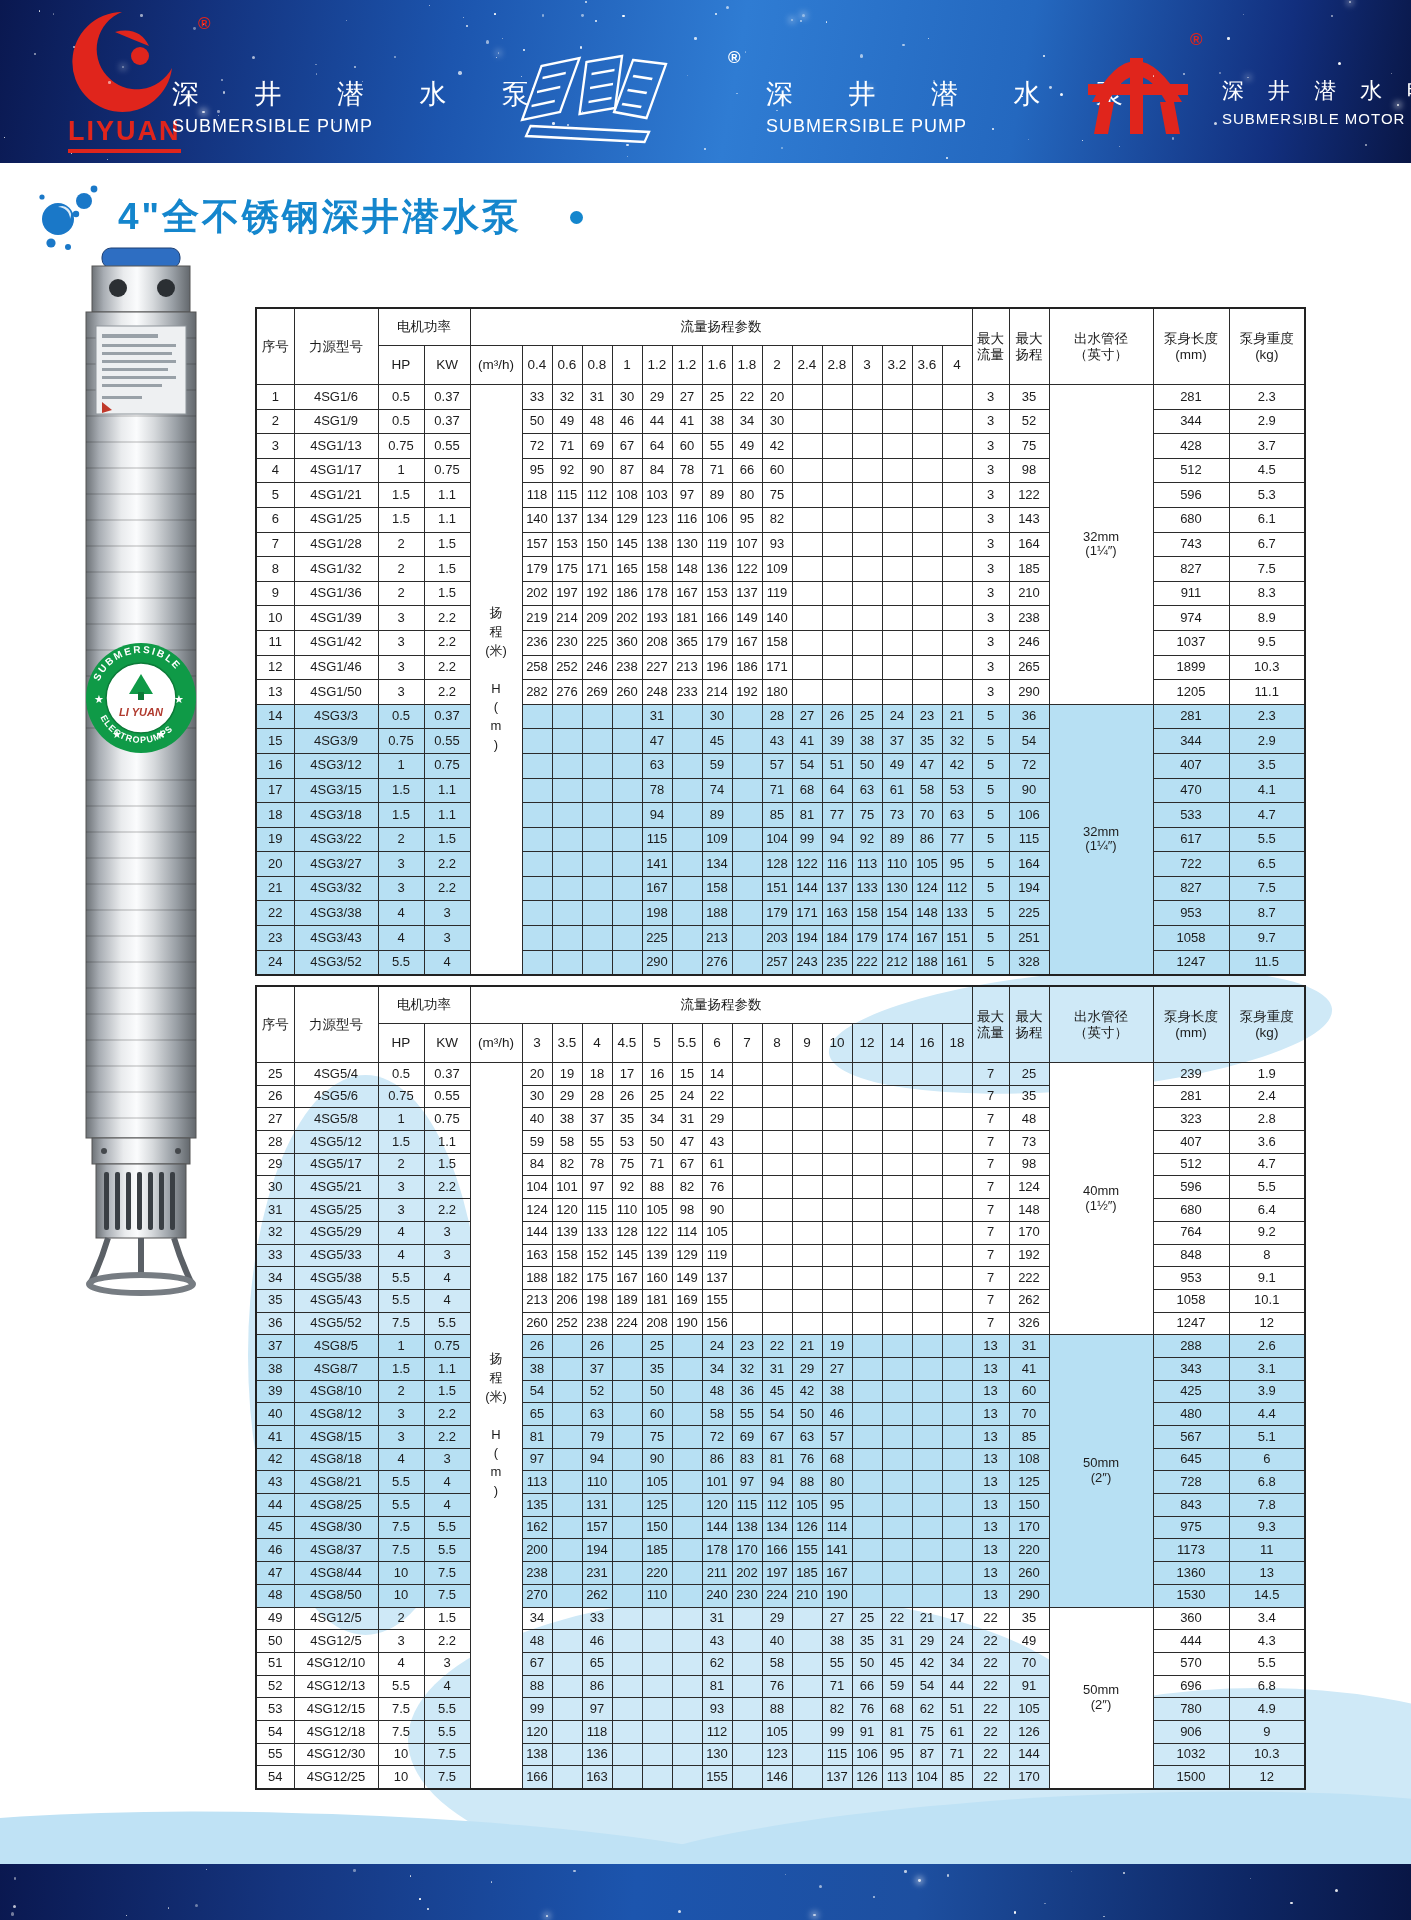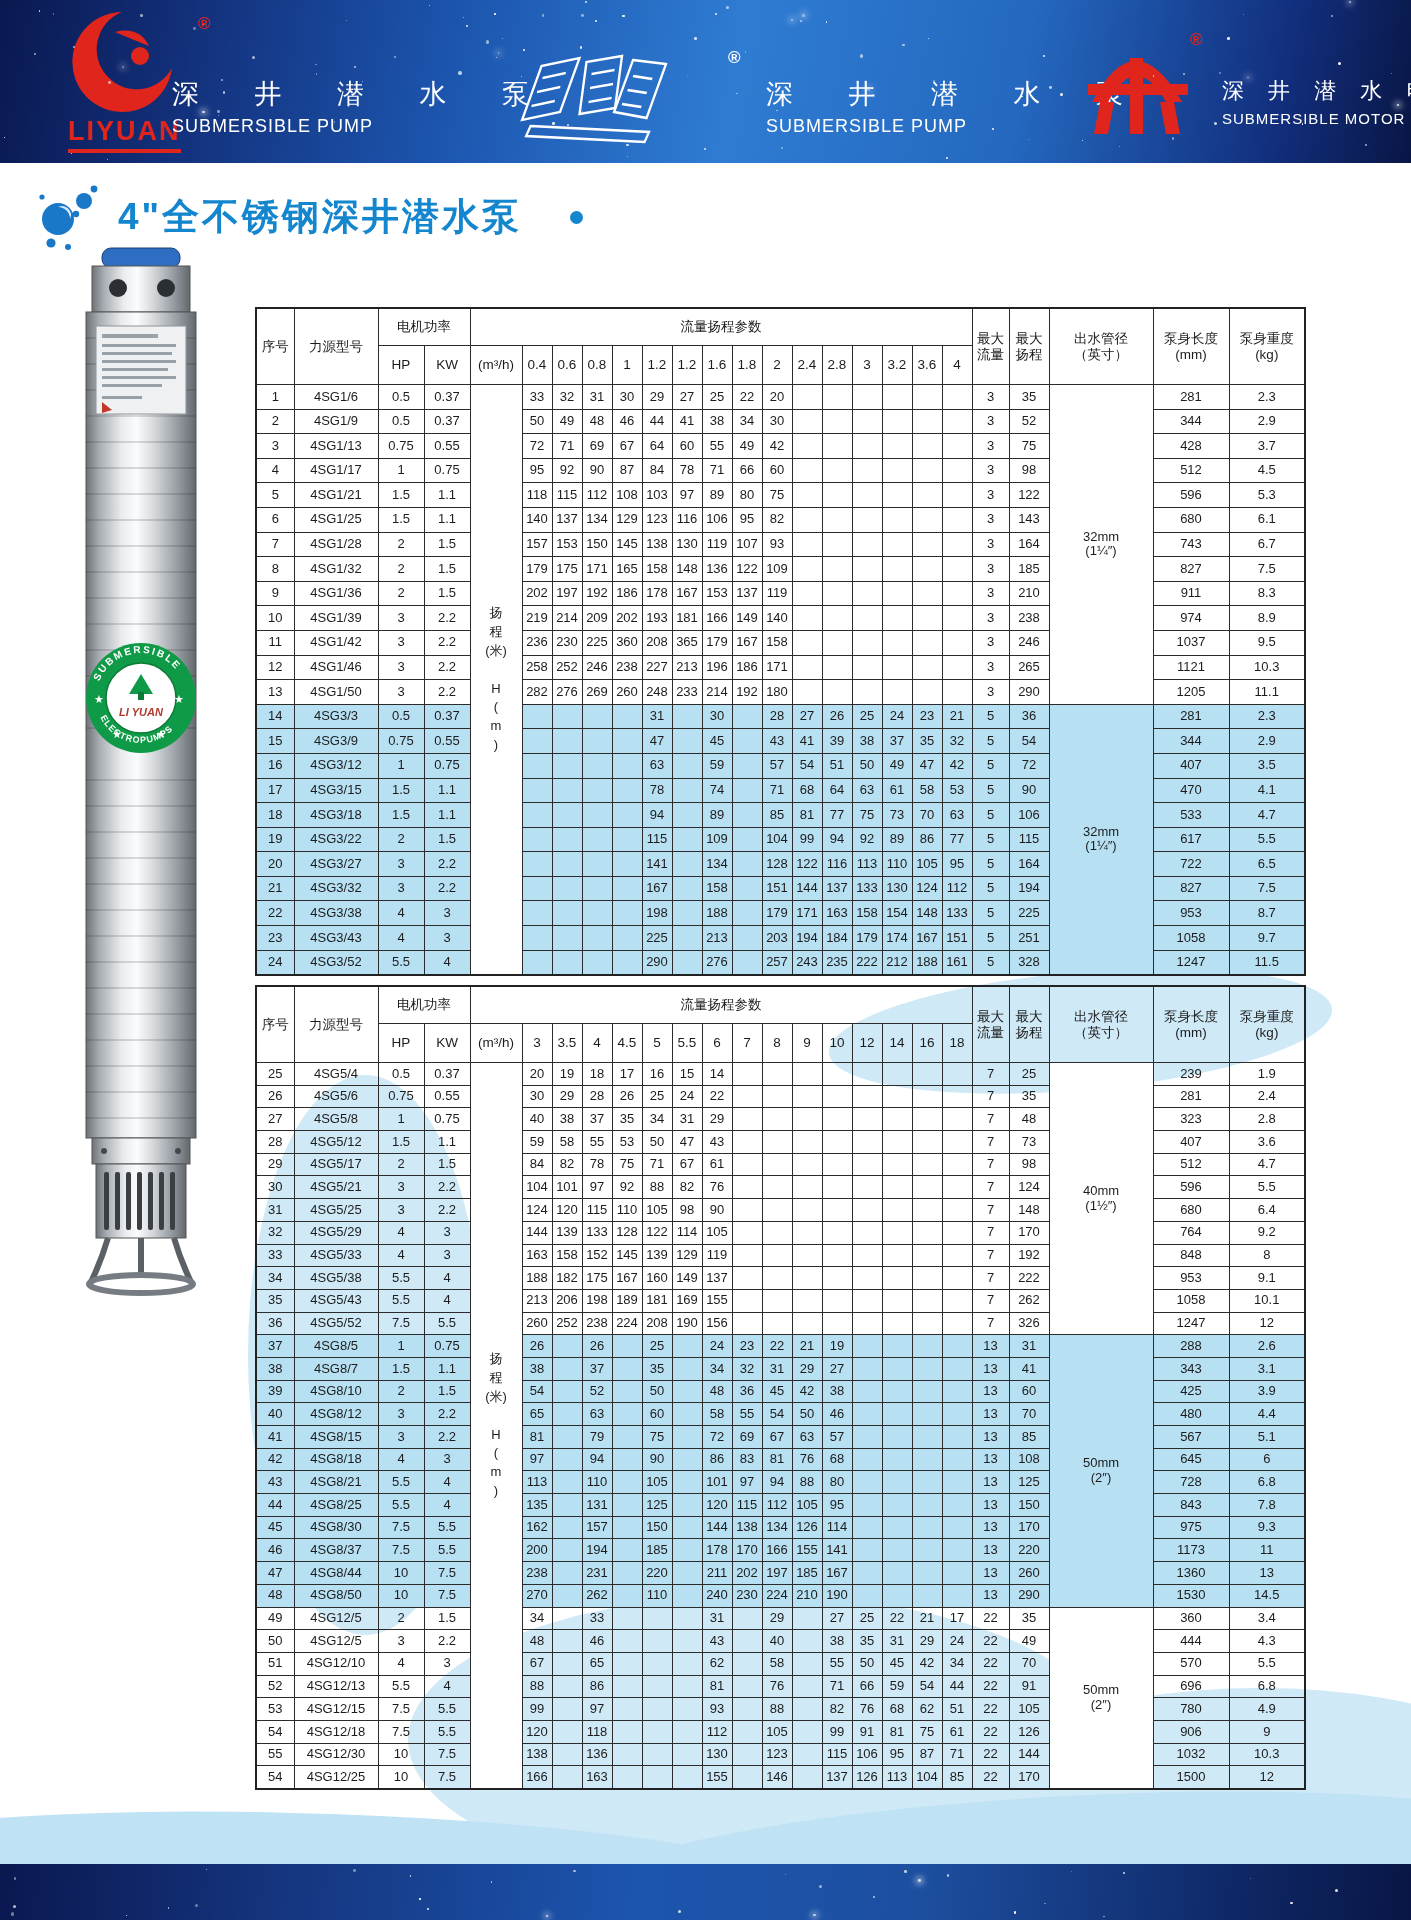--- a/index.html
+++ b/index.html
@@ -712,21 +712,21 @@
             <td>186</td>
             <td>171</td>
             <td></td>
             <td></td>
             <td></td>
             <td></td>
             <td></td>
             <td></td>
             <td>3</td>
             <td>265</td>
-            <td>1121</td>
+            <td>1899</td>
             <td>10.3</td>
           </tr>
           <tr>
             <td>13</td>
             <td>4SG1/50</td>
             <td>3</td>
             <td>2.2</td>
             <td>282</td>
             <td>276</td>
             <td>269</td>

